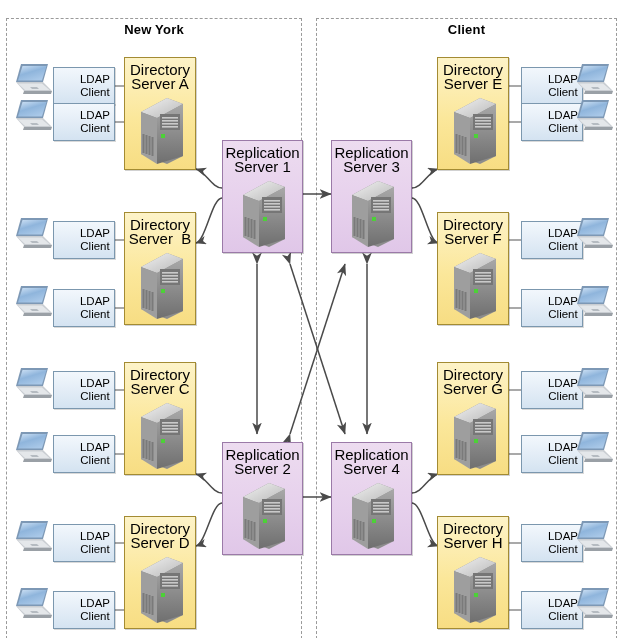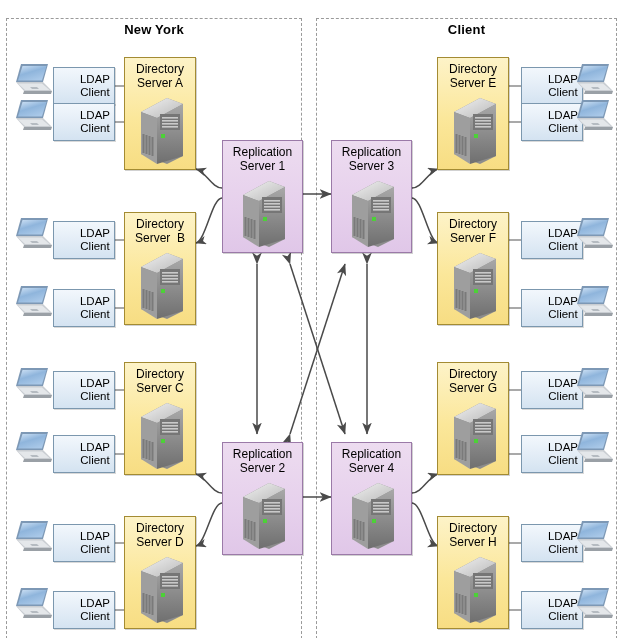--- a/index.html
+++ b/index.html
@@ -13,21 +13,21 @@
   .region-title{position:absolute;font-size:13px;font-weight:bold;color:#000;
                 text-align:center;letter-spacing:.2px;white-space:nowrap;}
 
   
   .node{position:absolute;box-sizing:border-box;border:1px solid #a38b33;
         background:linear-gradient(to bottom,#fdf3c8 0%,#fbe79a 55%,#f7dd83 100%);
         box-shadow:1px 1px 0 rgba(0,0,0,.18);}
   .node.replication{border:1px solid #9b7aa8;
         background:linear-gradient(to bottom,#eddcf0 0%,#e6d0ec 60%,#e0c7e8 100%);}
   .node .label{position:absolute;left:0;right:0;top:5px;text-align:center;
-        font-size:12px;line-height:13.5px;color:#000;white-space:pre;}
+        font-size:15px;line-height:13.5px;color:#000;white-space:pre;}
 
   
   .client{position:absolute;box-sizing:border-box;border:1px solid #7b97ae;
         background:linear-gradient(to bottom,#f2f7fc 0%,#e2ecf6 55%,#d4e3f1 100%);
         box-shadow:1px 1px 0 rgba(0,0,0,.15);
         display:flex;align-items:center;justify-content:center;padding-left:22px;}
   .client .label{font-size:11.5px;line-height:13.5px;color:#000;text-align:center;white-space:pre;}
 
   
   .icon{position:absolute;}

